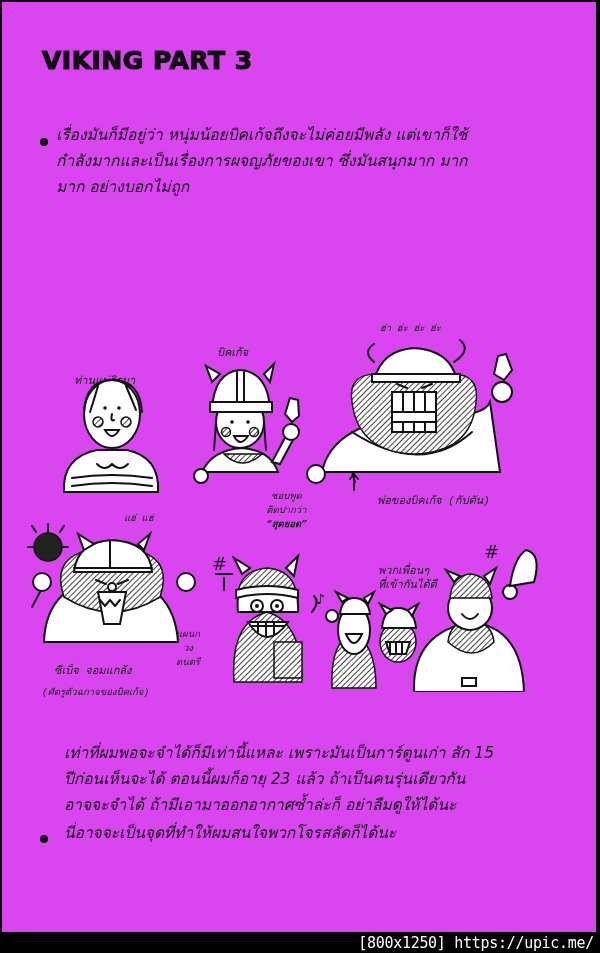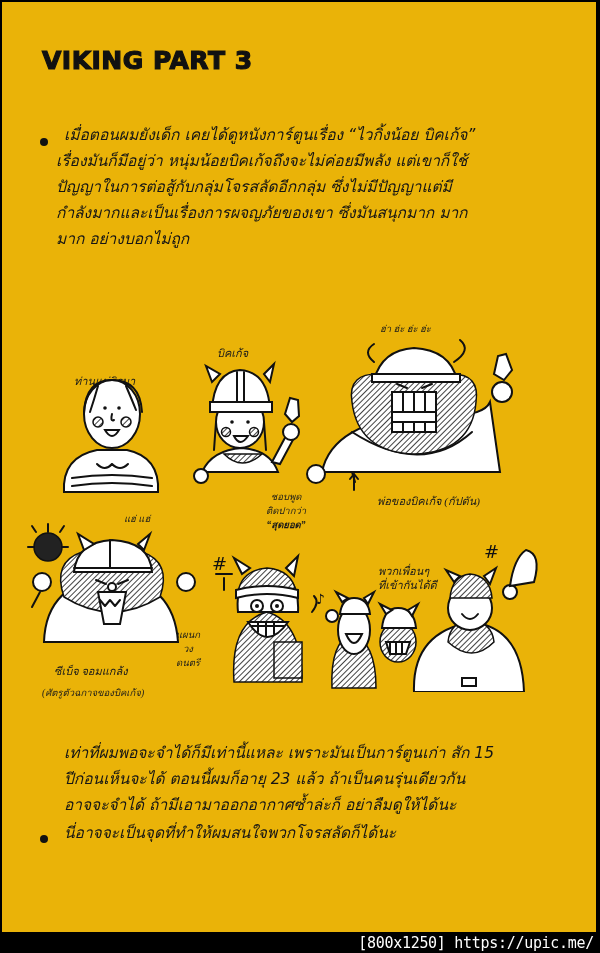--- a/index.html
+++ b/index.html
@@ -2,21 +2,21 @@
 <html><head>
 <meta charset="utf-8">
 <style>
   html, body { margin: 0; padding: 0; }
   body {
     width: 600px; height: 953px; background: #000; position: relative; overflow: hidden;
     font-family: "DejaVu Sans", sans-serif;
   }
   .page {
     position: absolute; left: 2px; top: 2px; width: 594px; height: 930px;
-    background: #eab308;
+    background: #d946ef;
   }
   .footer-strip {
     position: absolute; left: 0; top: 932px; width: 600px; height: 21px; background: #000;
   }
   .footer-text {
     position: absolute; right: 6px; top: 934px; color: #fff;
     font-family: "DejaVu Sans Mono", monospace; font-size: 15px; letter-spacing: -0.3px;
   }
   .title {
     position: absolute; left: 40px; top: 44px;
@@ -25,42 +25,40 @@
   }
   .para {
     position: absolute; left: 62px; width: 500px;
     font-family: "DejaVu Sans", sans-serif; font-style: italic; font-size: 15.5px;
     line-height: 26px; color: #151515;
   }
   .bullet {
     position: absolute; width: 8px; height: 8px; border-radius: 50%; background: #111;
   }
   .lbl {
-    position: absolute; font-family: Liberation Serif, serif; font-style: italic;
+    position: absolute; font-family: Liberation Mono, monospace; font-style: italic;
     font-size: 11px; color: #1a1a1a; white-space: nowrap; line-height: 14px; text-align: center;
   }
   .lbl.sm { font-size: 9.5px; }
   .art { position: absolute; }
   svg .ink { fill: none; stroke: #111; stroke-width: 2; stroke-linecap: round; stroke-linejoin: round; }
   svg .fill { fill: #fff; stroke: #111; stroke-width: 2; }
   svg .hatch { fill: url(#hatch); stroke: #111; stroke-width: 1.5; }
   svg .dark { fill: #222; stroke: #111; stroke-width: 1.5; }
 </style>
 </head>
 <body>
 
 <div class="page">
 
   <div class="title">VIKING PART 3</div>
 
   <div class="bullet" style="left:38px; top:136px;"></div>
   <div class="para" style="top:120px;">
-    <div>เมื่อตอนผมยังเด็ก เคยได้ดูหนังการ์ตูนเรื่อง “ไวกิ้งน้อย บิคเก้จ”</div>
     <div style="margin-left:-8px">เรื่องมันก็มีอยู่ว่า หนุ่มน้อยบิคเก้จถึงจะไม่ค่อยมีพลัง แต่เขาก็ใช้</div>
-    <div style="margin-left:-8px">ปัญญาในการต่อสู้กับกลุ่มโจรสลัดอีกกลุ่ม  ซึ่งไม่มีปัญญาแต่มี</div>
     <div style="margin-left:-8px">กำลังมากและเป็นเรื่องการผจญภัยของเขา ซึ่งมันสนุกมาก มาก</div>
     <div style="margin-left:-8px">มาก อย่างบอกไม่ถูก</div>
   </div>
 
   <div class="lbl" style="left:72px; top:348px;margin-top:24px;">ท่านแม่อิรุมา</div>
   <div class="lbl" style="left:215px; top:344px;">บิคเก้จ</div>
   <div class="lbl sm" style="left:378px; top:320px;">ฮ่า ฮ่ะ ฮ่ะ ฮ่ะ</div>
   <div class="lbl sm" style="left:264px; top:488px;">
     <div>ชอบพูด</div>
     <div>ติดปากว่า</div>

